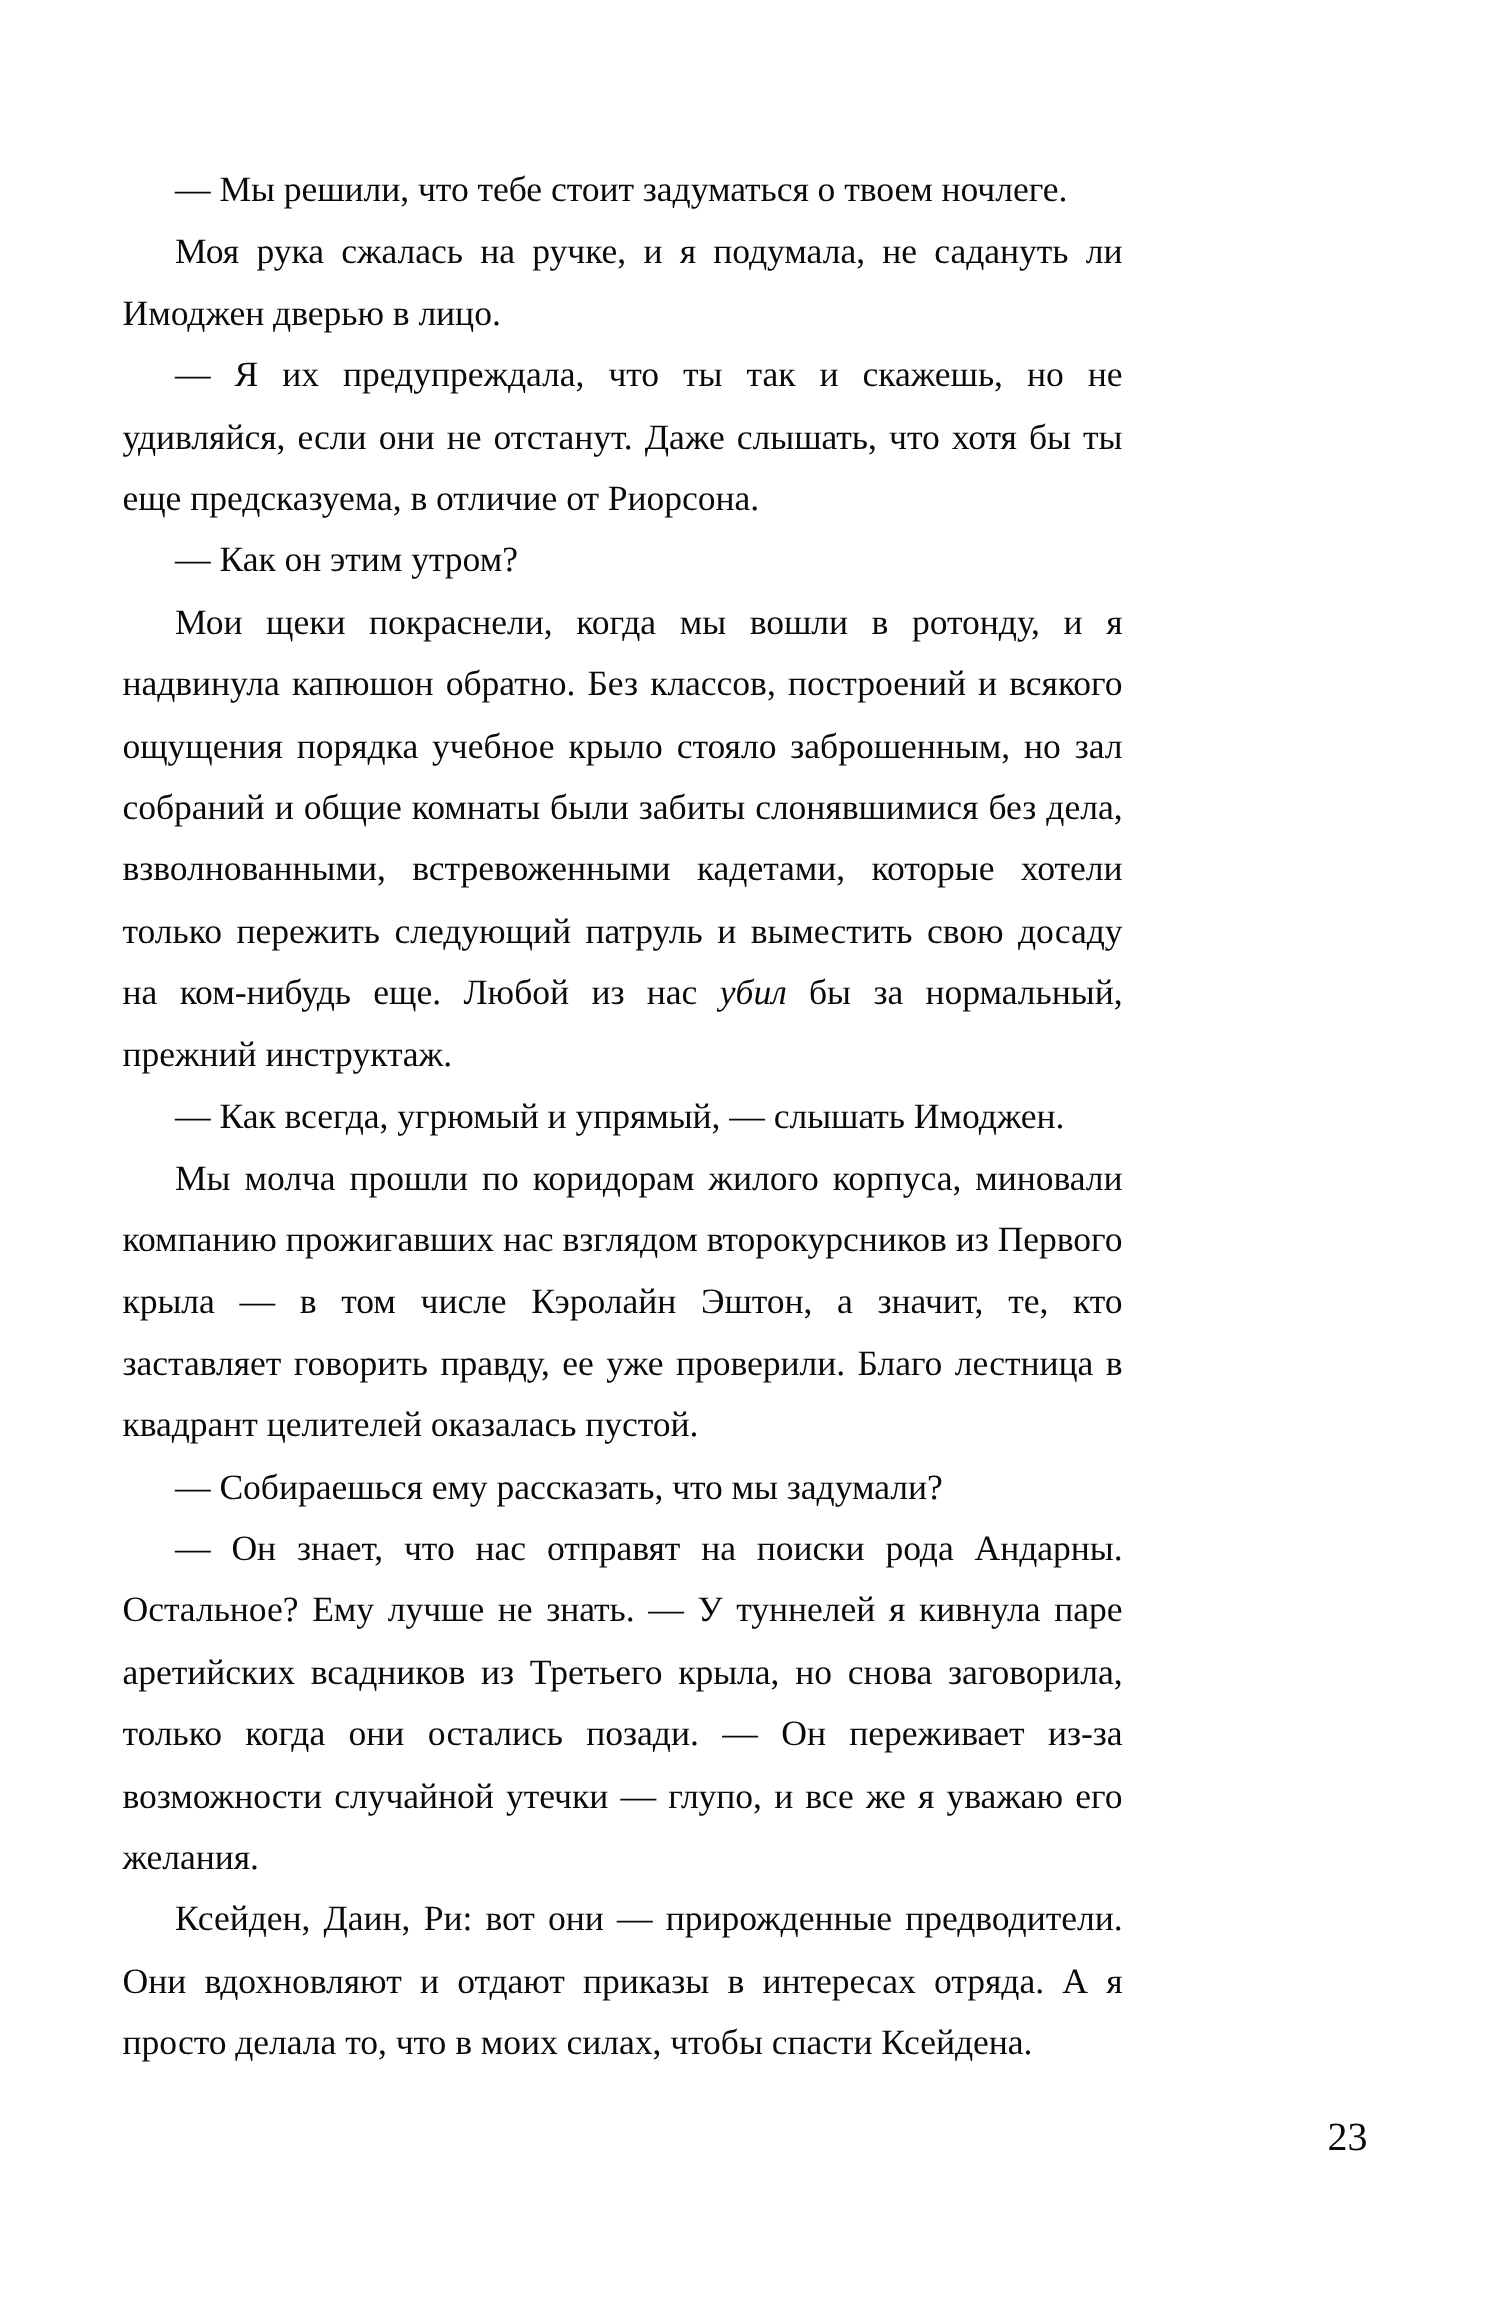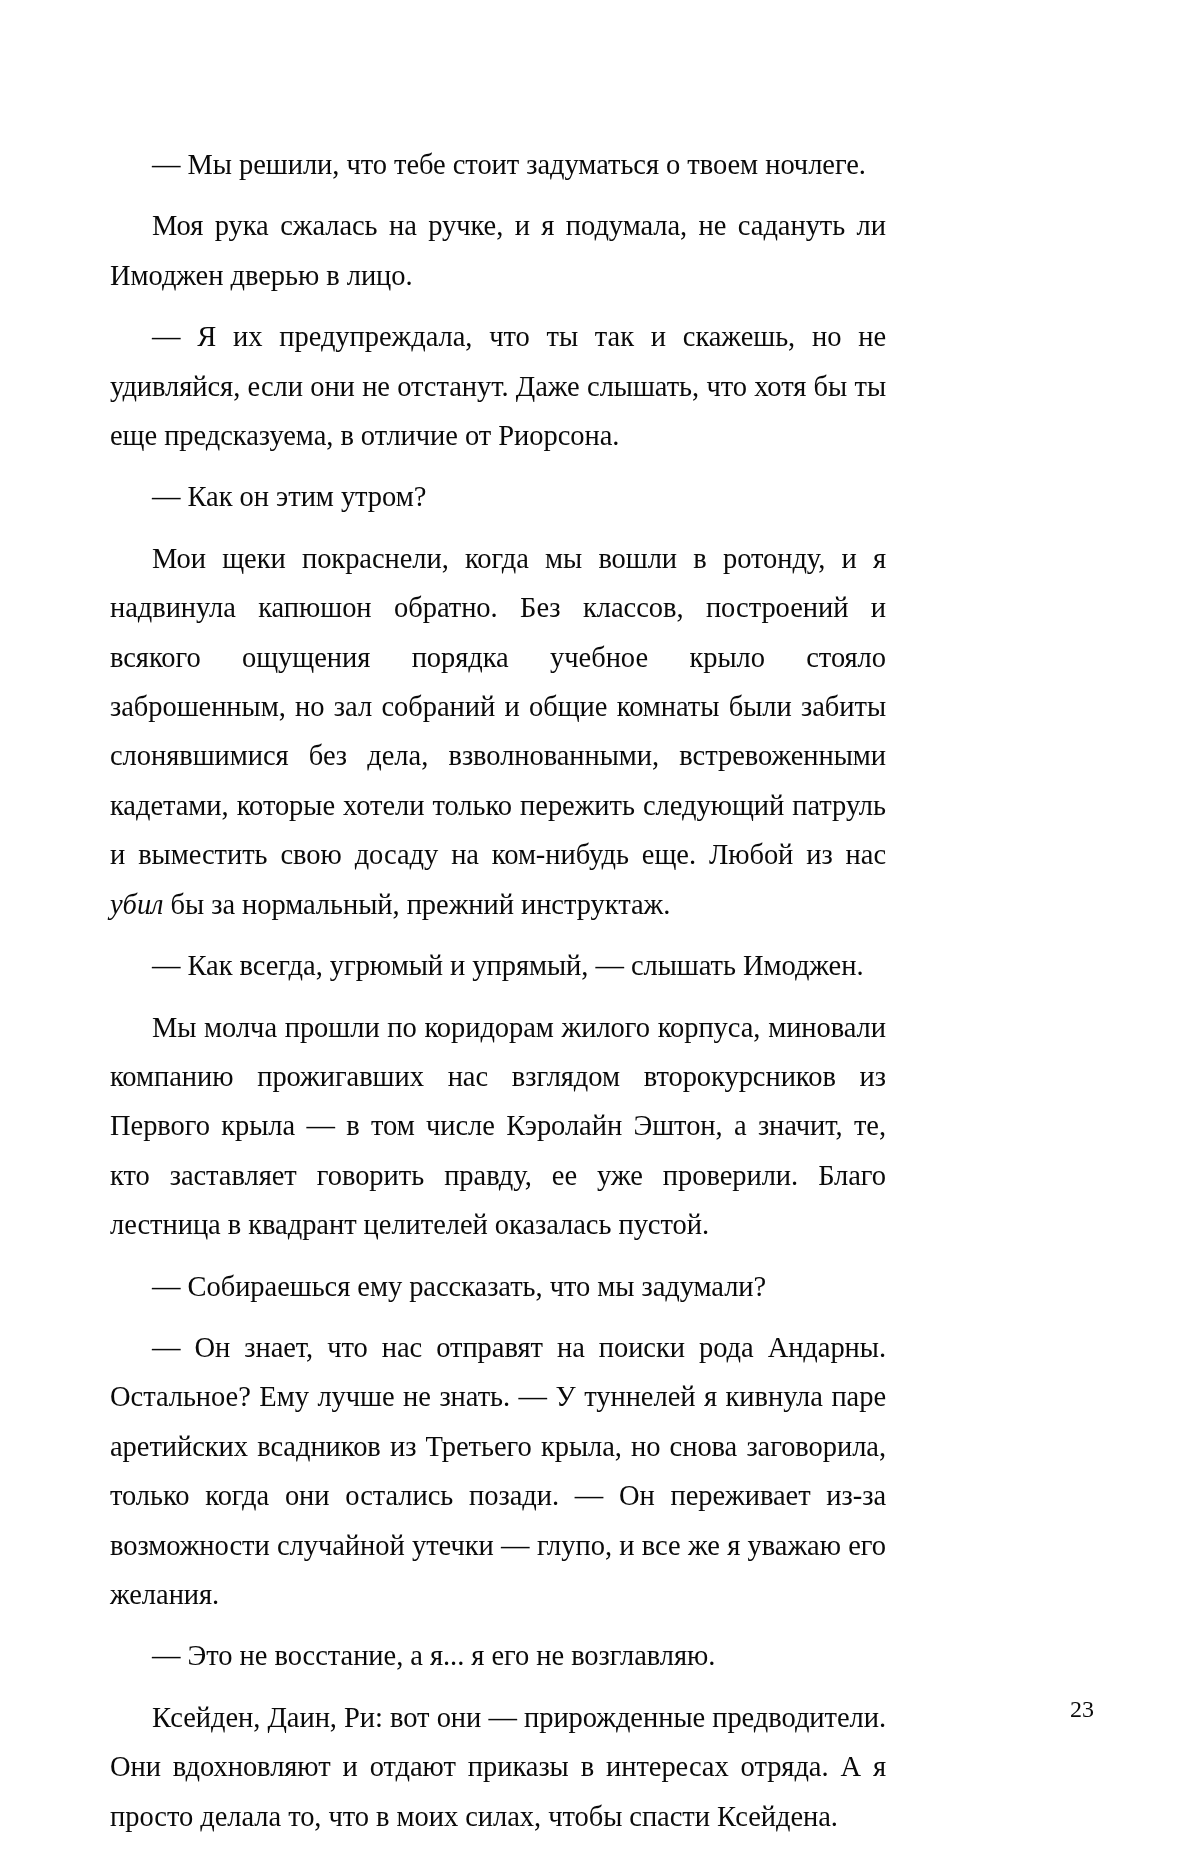--- a/index.html
+++ b/index.html
@@ -25,39 +25,39 @@
   }
 
   .text-block {
     position: absolute;
     left: 98px;
     top: 128px;
     width: 800px;
   }
 
   .para {
-    margin: 12px;
+    margin: 0;
     padding: 0;
     text-indent: 42px;
     text-align: justify;
     font-size: 28.5px;
     line-height: 49.4px;
     letter-spacing: -0.05px;
     word-spacing: 0px;
     -webkit-font-smoothing: antialiased;
   }
 
   .para i {
   }
 
   .page-number {
     position: absolute;
     right: 100px;
     top: 1692px;
-    font-size: 24px;
+    font-size: 32px;
     line-height: 34px;
     color: #0a0a0a;
   }
 </style>
 </head>
 <body>
 
 <div class="page">
 
   <div class="text-block">
@@ -75,21 +75,20 @@
 
     <p class="para">— Как всегда, угрюмый и упрямый, — слышать Имоджен.</p>
 
     <p class="para">Мы молча прошли по коридорам жилого корпуса, миновали компанию прожигавших нас взглядом второкурсников из Первого крыла — в том числе Кэролайн Эштон, а значит, те, кто заставляет говорить правду, ее уже проверили. Благо лестница в квадрант целителей оказалась пустой.</p>
 
     <p class="para">— Собираешься ему рассказать, что мы задумали?</p>
 
     <p class="para">— Он знает, что нас отправят на поиски рода Андарны. Остальное? Ему лучше не знать. — У туннелей я кивнула паре аретийских всадников из Третьего крыла, но снова заговорила, только когда они остались позади. — Он переживает из-за возможности случайной утечки — глупо, и все же я уважаю его желания.</p>
 
 
-    <p class="para">— Это не восстание, а я... я его не возглавляю.</p>
 
     <p class="para">Ксейден, Даин, Ри: вот они — прирожденные предводители. Они вдохновляют и отдают приказы в интересах отряда. А я просто делала то, что в моих силах, чтобы спасти Ксейдена.</p>
 
   </div>
 
   <div class="page-number">23</div>
 
 </div>
 
 </body></html>

